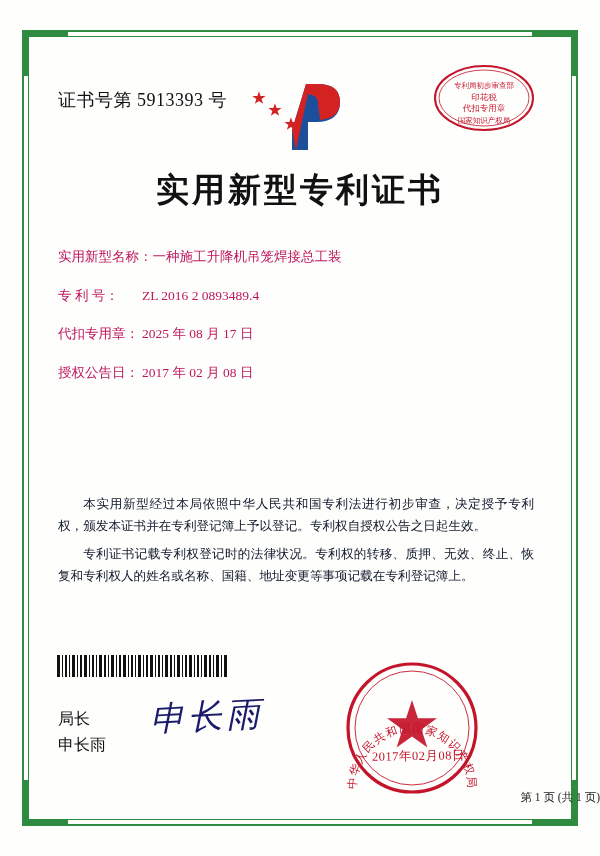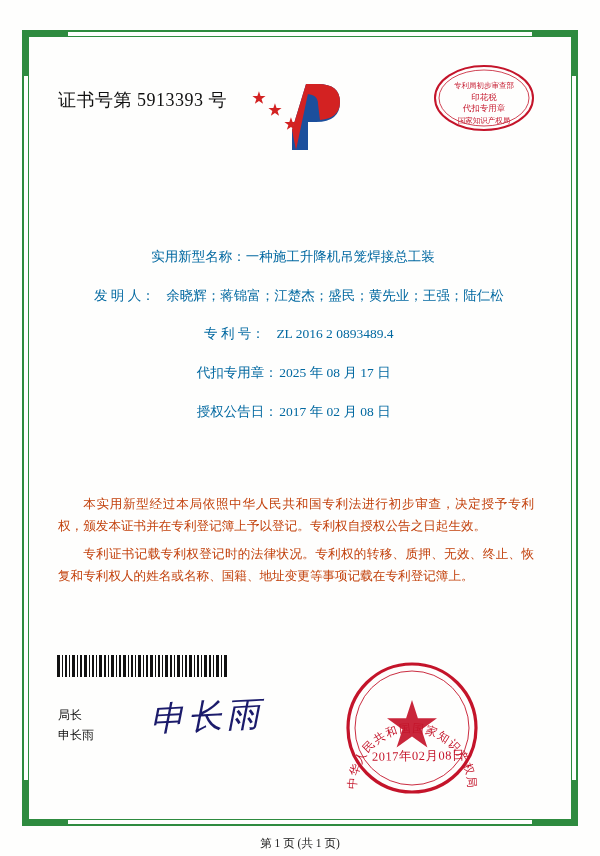--- a/index.html
+++ b/index.html
@@ -83,61 +83,60 @@
   }
 
   
   .fields {
     position: absolute;
     left: 58px; top: 248px;
     width: 470px;
   }
   .field-row {
     font-size: 13.5px;
-    color: #0369a1;
+    color: #be185d;
     margin-bottom: 20.5px;
     line-height: 1.35;
     white-space: nowrap;
-    text-align: center;
   }
   .field-label {
     display: inline-block;
     min-width: 84px;
   }
   .field-value {
     display: inline;
   }
 
   
   .body-text {
     position: absolute;
     left: 58px; top: 494px;
     width: 476px;
     font-size: 12.6px;
     line-height: 1.72;
-    color: #c2410c;
+    color: #0f172a;
     text-align: justify;
   }
   .body-text p {
     margin: 0 0 7px 0;
     text-indent: 2em;
   }
 
   
   .barcode {
     position: absolute;
     left: 57px; top: 655px;
     width: 172px; height: 22px;
   }
 
   
   .sig-label {
     position: absolute;
     left: 58px; top: 706px;
-    font-size: 12px;
+    font-size: 16px;
     color: #111;
     line-height: 1.65;
   }
   .sig-hand {
     position: absolute;
     left: 150px; top: 694px;
     font-size: 34px;
     color: #1b1b6b;
     font-family: "DejaVu Serif", serif;
     font-style: italic;
@@ -154,23 +153,23 @@
     position: absolute;
     left: 372px; top: 748px;
     font-size: 12.5px;
     color: #c4142a;
     letter-spacing: 0.5px;
     transform: rotate(-1deg);
   }
 
   .page-footer {
     position: absolute;
-    left: 0; top: 836px;
+    left: 0; top: 790px;
     width: 600px;
-    text-align: center;
+    text-align: right;
     font-size: 11.5px;
     color: #222;
   }
 
   svg { display: block; }
 </style>
 </head>
 <body>
 
 <div class="page">
@@ -199,27 +198,25 @@
     <svg viewBox="0 0 108 72" width="108" height="72">
       <ellipse cx="54" cy="36" rx="49" ry="32" fill="none" stroke="#c4142a" stroke-width="2"></ellipse>
       <ellipse cx="54" cy="36" rx="45" ry="28" fill="none" stroke="#c4142a" stroke-width="0.8"></ellipse>
       <text x="54" y="26" text-anchor="middle" fill="#c4142a" font-size="7.5" font-family="DejaVu Serif, serif">专利局初步审查部</text>
       <text x="54" y="38" text-anchor="middle" fill="#c4142a" font-size="8.5" font-family="DejaVu Serif, serif">印花税</text>
       <text x="54" y="49" text-anchor="middle" fill="#c4142a" font-size="8.5" font-family="DejaVu Serif, serif">代扣专用章</text>
       <text x="54" y="61" text-anchor="middle" fill="#c4142a" font-size="7.5" font-family="DejaVu Serif, serif">国家知识产权局</text>
     </svg>
   </div>
 
+  <div class="title">实用新型专利证书</div>
 
   <div class="fields">
     <div class="field-row">
       <span class="field-label">实用新型名称：</span><span class="field-value">一种施工升降机吊笼焊接总工装</span>
-    </div>
-    <div class="field-row">
-      <span class="field-label">发 明 人：</span><span class="field-value">余晓辉；蒋锦富；江楚杰；盛民；黄先业；王强；陆仁松</span>
     </div>
     <div class="field-row">
       <span class="field-label">专 利 号：</span><span class="field-value">ZL 2016 2 0893489.4</span>
     </div>
     <div class="field-row">
       <span class="field-label">代扣专用章：</span><span class="field-value">2025 年 08 月 17 日</span>
     </div>
     <div class="field-row">
       <span class="field-label">授权公告日：</span><span class="field-value">2017 年 02 月 08 日</span>
     </div>

